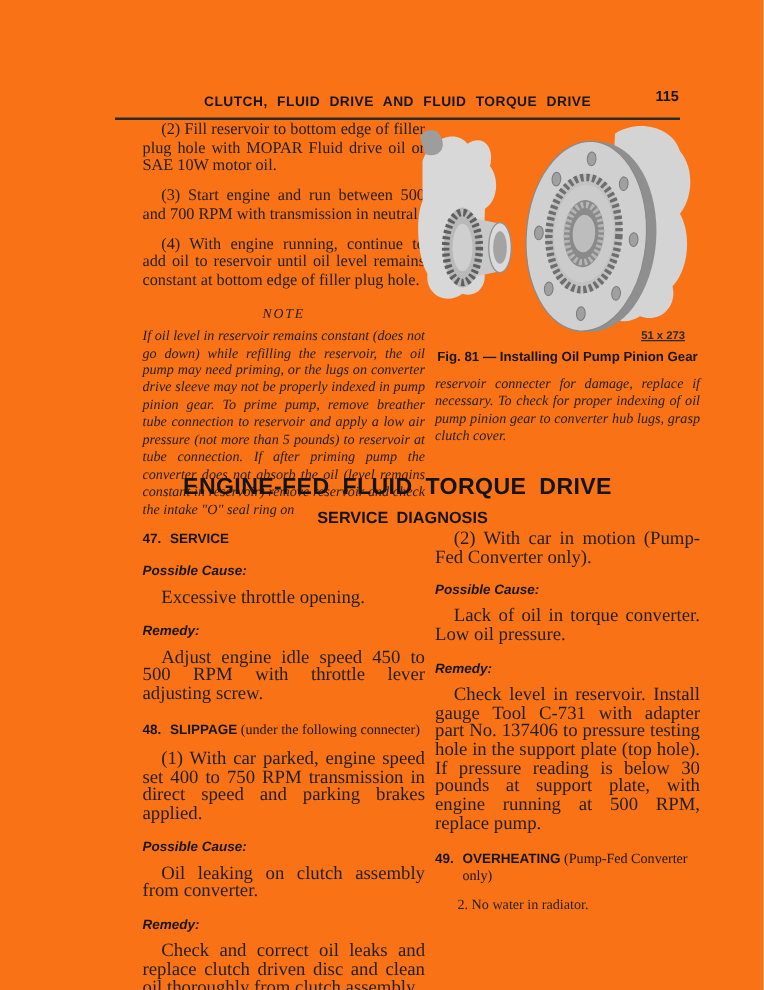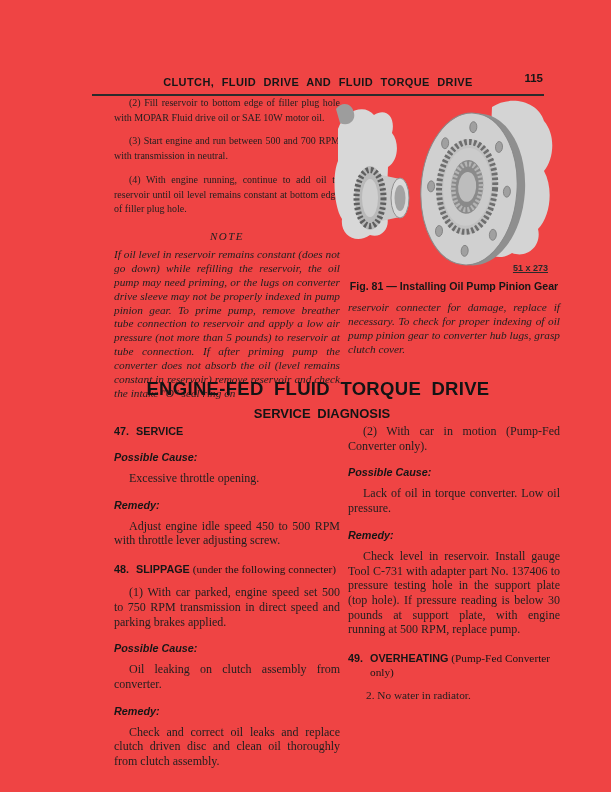--- a/index.html
+++ b/index.html
@@ -1,19 +1,19 @@
 <!DOCTYPE html>
 <html><head>
 <meta charset="utf-8">
 <style>
   html,body{margin:0;padding:0;background:#e8e8e8;}
   .page{
     position:relative;
     width:611px;height:792px;
-    background:#ef4444;
+    background:#f97316;
     margin:0 auto;
     overflow:hidden;
     color:#1f1f1f;
     font-family:"Liberation Serif", serif;
   }
   
   .header{
     position:absolute;left:92px;top:72px;width:452px;
     border-bottom:2px solid #2b2b2b;padding-bottom:4px;
   }
@@ -25,21 +25,21 @@
   }
   .header-page{
     position:absolute;right:1px;top:0;
     font-family:"Liberation Sans", sans-serif;
     font-weight:bold;font-size:11.5px;color:#161616;
   }
   
   .topcol-left{position:absolute;left:114px;top:96px;width:226px;}
   .topcol-right{position:absolute;left:348px;top:95px;width:212px;}
   .para{
-    margin:0 0 9px;font-size:10px;line-height:14.7px;
+    margin:0 0 9px;font-size:13px;line-height:14.7px;
     text-align:justify;text-indent:15px;
   }
   .note-h{
     text-align:center;font-style:italic;font-size:11px;
     letter-spacing:1.5px;margin:13px 0 6px;font-weight:normal;
   }
   .note-text{
     margin:0;font-style:italic;font-size:11.3px;line-height:13.9px;
     text-align:justify;
   }
@@ -81,21 +81,21 @@
   .diag-h .h-num{margin-right:7px;}
   .diag-h .h-suffix{
     font-family:"Liberation Serif", serif;font-weight:normal;font-size:11.3px;
   }
   .diag-h.hang{padding-left:22px;text-indent:-22px;}
   .diag-label{
     margin:13px 0 8px;font-family:"Liberation Sans", sans-serif;
     font-weight:bold;font-style:italic;font-size:10.8px;color:#161616;
   }
   .diag-para{
-    margin:0 0 5px;font-size:12px;line-height:14.7px;
+    margin:0 0 5px;font-size:15px;line-height:14.7px;
     text-align:justify;text-indent:15px;
   }
   .diag-num-item{
     margin:0 0 9px;padding-left:18px;font-size:11.3px;line-height:14.7px;
   }
 </style>
 </head>
 <body>
 
 <div class="page">
@@ -160,21 +160,21 @@
   <h1 class="section-title">ENGINE-FED FLUID TORQUE DRIVE</h1>
   <h2 class="section-subtitle">SERVICE DIAGNOSIS</h2>
 
   <div class="diag-left">
     <h3 class="diag-h"><span class="h-num">47.</span><span class="h-title">SERVICE</span><span class="h-suffix"></span></h3>
     <p class="diag-label">Possible Cause:</p>
     <p class="diag-para">Excessive throttle opening.</p>
     <p class="diag-label">Remedy:</p>
     <p class="diag-para">Adjust engine idle speed 450 to 500 RPM with throttle lever adjusting screw.</p>
     <h3 class="diag-h"><span class="h-num">48.</span><span class="h-title">SLIPPAGE</span><span class="h-suffix"> (under the following connecter)</span></h3>
-    <p class="diag-para">(1) With car parked, engine speed set 500 to 750 RPM transmission in direct speed and parking brakes applied.</p>
+    <p class="diag-para">(1) With car parked, engine speed set 400 to 750 RPM transmission in direct speed and parking brakes applied.</p>
     <p class="diag-label">Possible Cause:</p>
     <p class="diag-para">Oil leaking on clutch assembly from converter.</p>
     <p class="diag-label">Remedy:</p>
     <p class="diag-para">Check and correct oil leaks and replace clutch driven disc and clean oil thoroughly from clutch assembly.</p>
   </div>
 
   <div class="diag-right">
     <p class="diag-para">(2) With car in motion (Pump-Fed Converter only).</p>
     <p class="diag-label">Possible Cause:</p>
     <p class="diag-para">Lack of oil in torque converter. Low oil pressure.</p>

